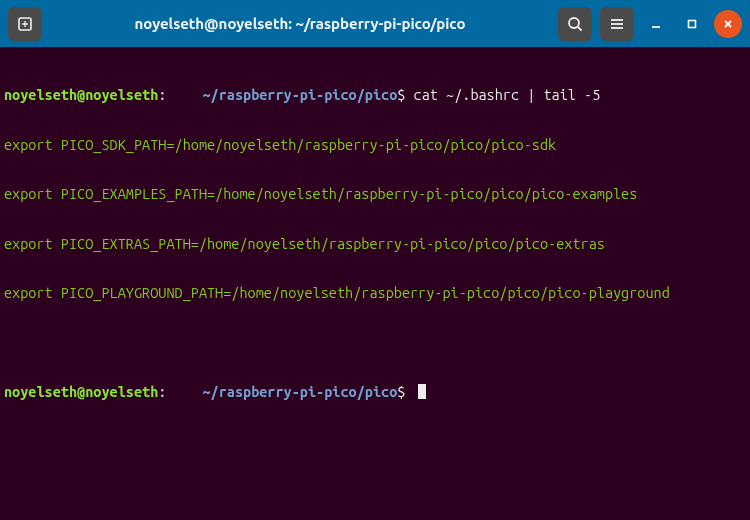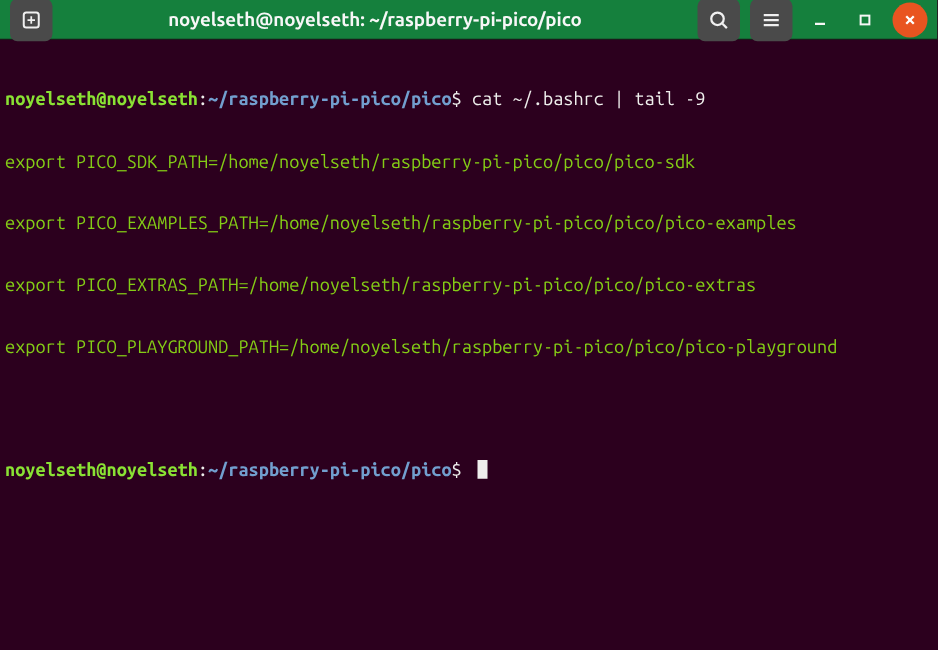--- a/index.html
+++ b/index.html
@@ -8,22 +8,22 @@
       box-sizing: border-box;
     }
     body {
       width: 750px;
       height: 520px;
       background: #2c001e;
       font-family: 'Ubuntu Mono', 'DejaVu Sans Mono', monospace;
       overflow: hidden;
     }
     .titlebar {
-      height: 32px;
-      background: #15803d;
+      height: 48px;
+      background: #0369a1;
       display: flex;
       align-items: center;
       padding: 0 8px;
       gap: 20px;
       border-bottom: 1px solid #1a1a1a;
     }
     .titlebar-left {
       display: flex;
       align-items: center;
       gap: 8px;
@@ -98,20 +98,21 @@
       color: #8ae234;
       font-weight: bold;
       text-align: right;
     }
     .colon {
       color: #eeeeec;
     }
     .path {
       color: #729fcf;
       font-weight: bold;
+      margin-left: 36px;
     }
     .dollar {
       color: #eeeeec;
     }
     .cmd {
       color: #eeeeec;
     }
     .output-line {
       color: #84cc16;
     }
@@ -169,20 +170,20 @@
     <button class="window-btn close">
       <svg width="12" height="12" viewBox="0 0 12 12" fill="none" stroke="#ffffff" stroke-width="1.8">
         <line x1="3" y1="3" x2="9" y2="9"></line>
         <line x1="9" y1="3" x2="3" y2="9"></line>
       </svg>
     </button>
   </div>
 </div>
 
 <div class="terminal-body">
-  <div class="prompt-line"><span class="user-host">noyelseth@noyelseth</span><span class="colon">:</span><span class="path">~/raspberry-pi-pico/pico</span><span class="dollar">$</span><span class="cmd"> cat ~/.bashrc | tail -9</span></div>
+  <div class="prompt-line"><span class="user-host">noyelseth@noyelseth</span><span class="colon">:</span><span class="path">~/raspberry-pi-pico/pico</span><span class="dollar">$</span><span class="cmd"> cat ~/.bashrc | tail -5</span></div>
   <div class="output-line">export PICO_SDK_PATH=/home/noyelseth/raspberry-pi-pico/pico/pico-sdk</div>
   <div class="output-line">export PICO_EXAMPLES_PATH=/home/noyelseth/raspberry-pi-pico/pico/pico-examples</div>
   <div class="output-line">export PICO_EXTRAS_PATH=/home/noyelseth/raspberry-pi-pico/pico/pico-extras</div>
   <div class="output-line">export PICO_PLAYGROUND_PATH=/home/noyelseth/raspberry-pi-pico/pico/pico-playground</div>
   <div class="blank-line"></div>
   <div class="prompt-line"><span class="user-host">noyelseth@noyelseth</span><span class="colon">:</span><span class="path">~/raspberry-pi-pico/pico</span><span class="dollar">$</span><span class="cmd"> </span><span class="cursor"></span></div>
 </div>
 
 </body></html>

